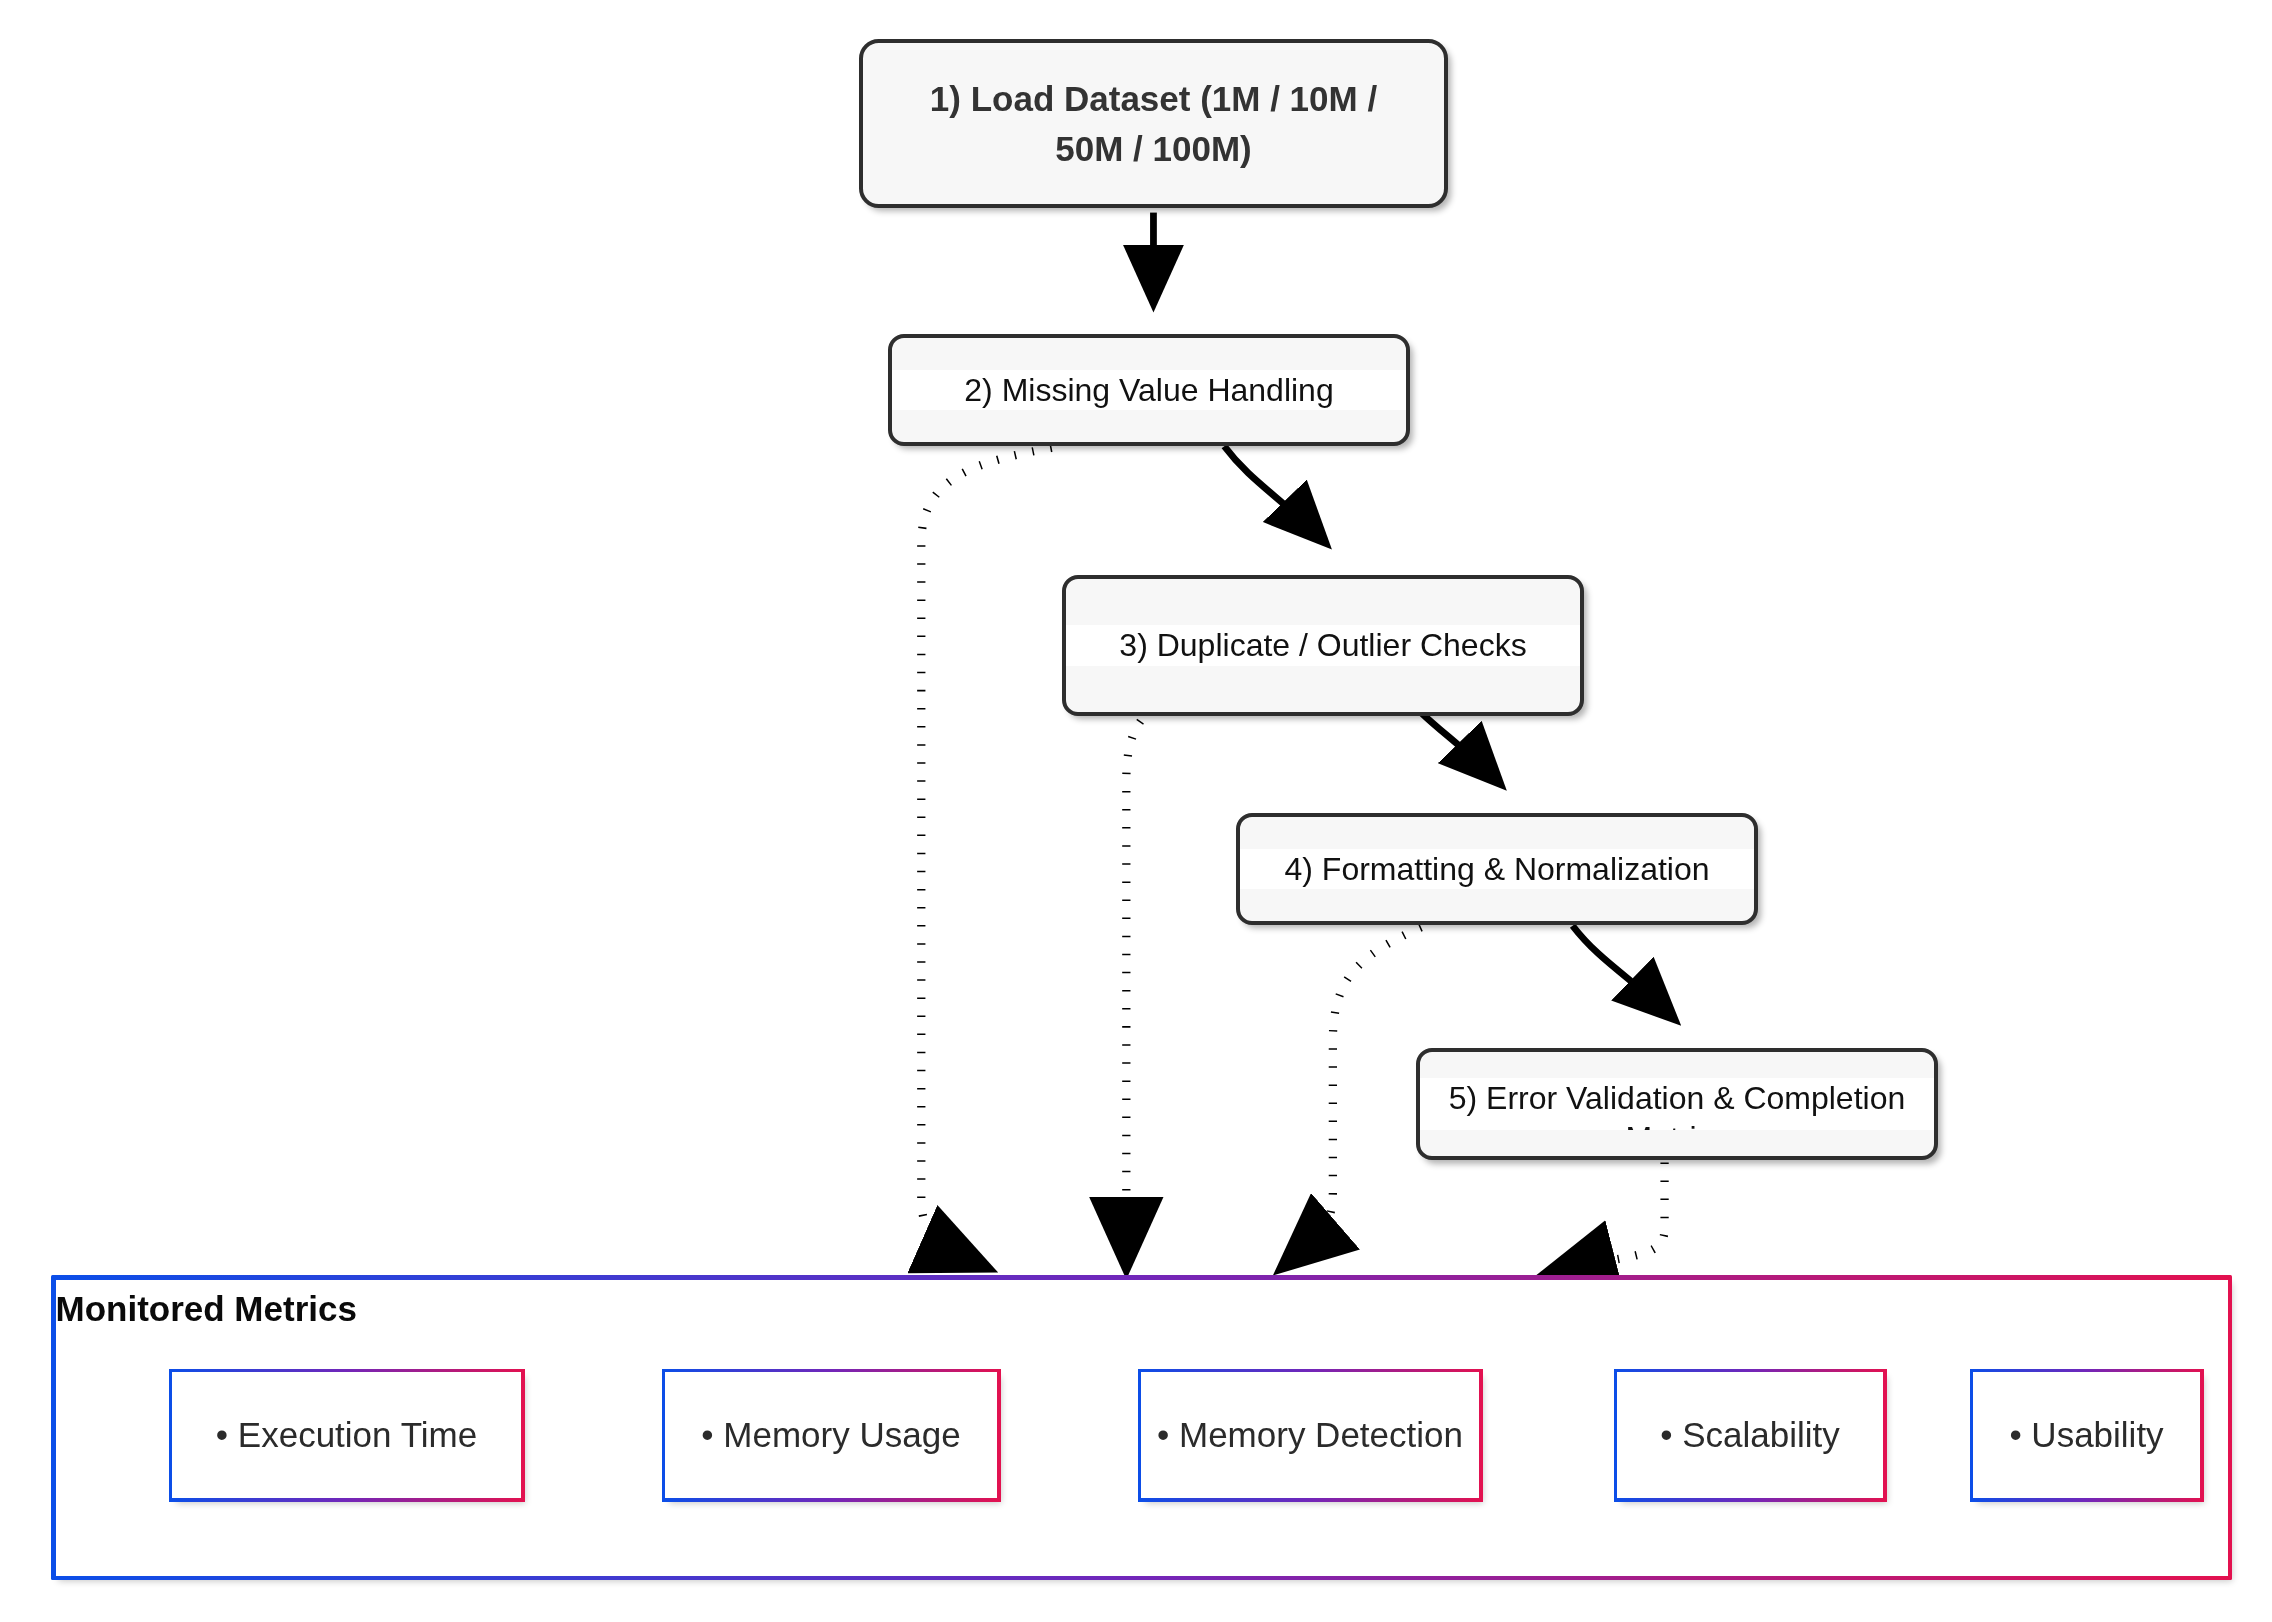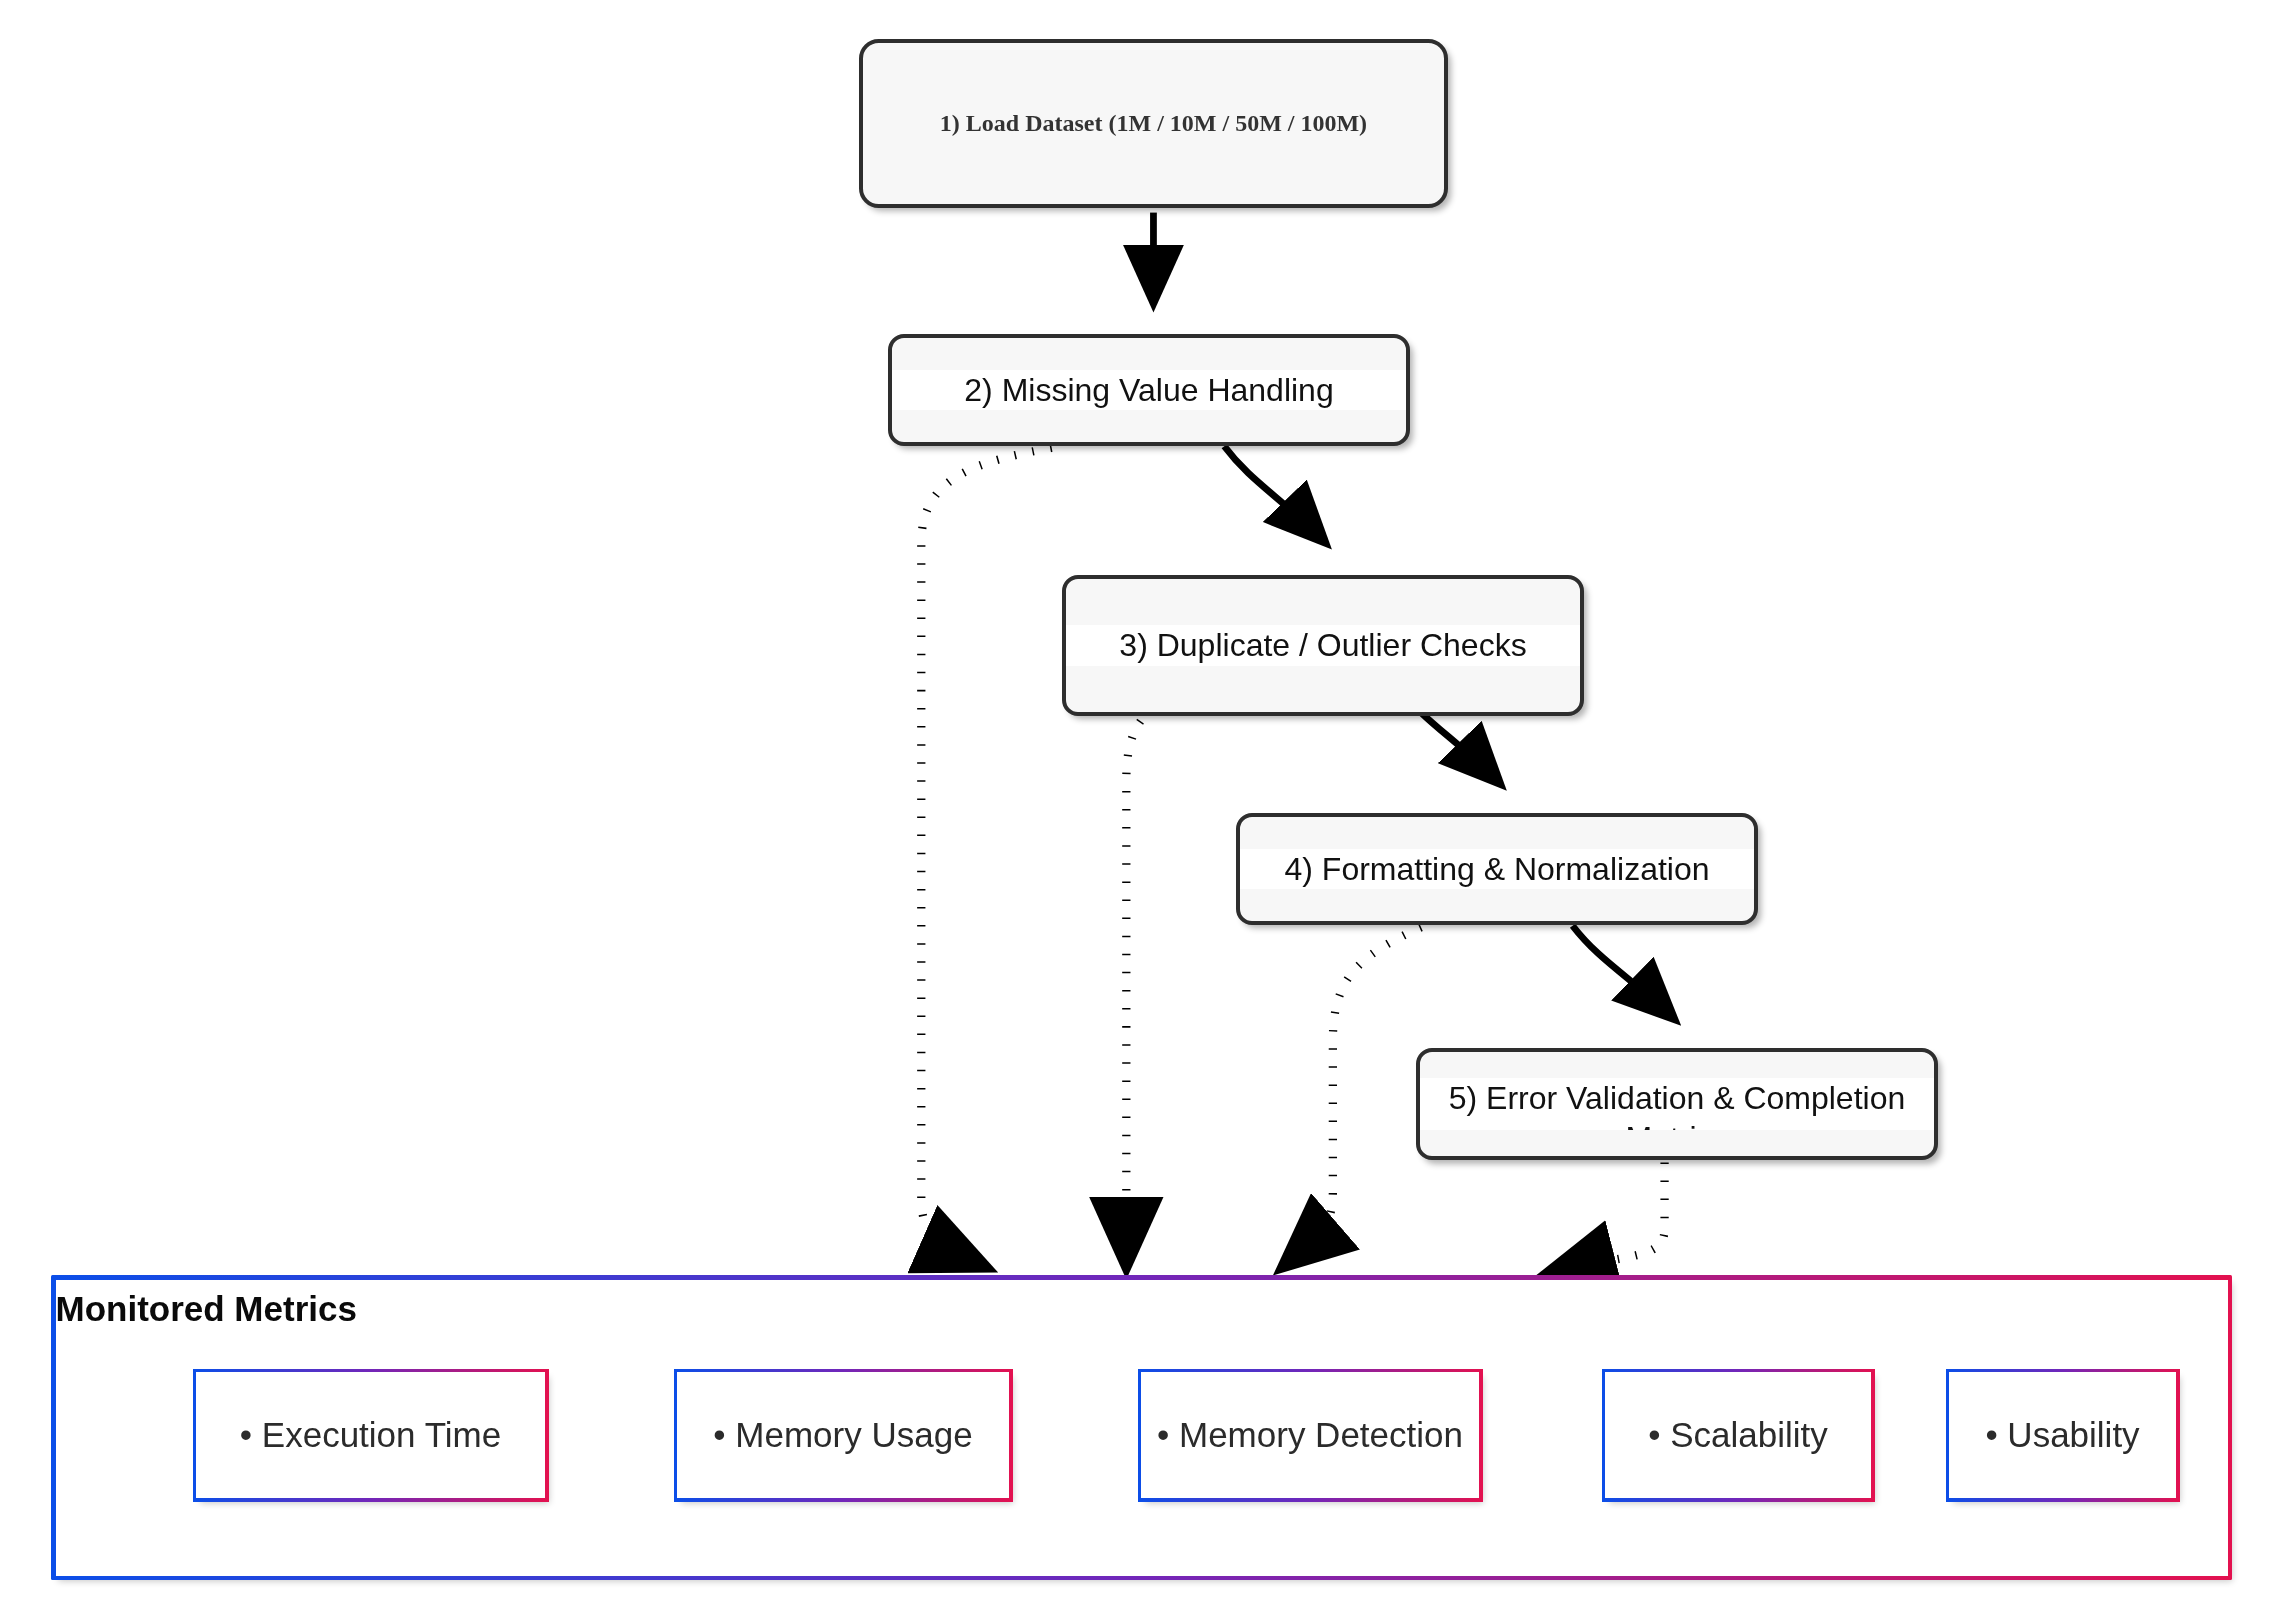--- a/index.html
+++ b/index.html
@@ -53,26 +53,25 @@
     left: 859px;
     top: 39px;
     width: 589px;
     height: 169px;
     border-radius: 19.6px;
   }
   .node-1 .node-label {
     background: transparent;
     color: #333333;
     font-weight: bold;
-    font-size: 24px;
+    font-size: 35px;
     line-height: 1.42;
     white-space: normal;
     padding: 0 41px;
     box-sizing: border-box;
-    font-family: Liberation Serif, serif;
   }
   .node-2 {
     left: 888px;
     top: 334px;
     width: 522px;
     height: 112px;
   }
   .node-3 {
     left: 1062px;
     top: 575px;
@@ -134,21 +133,21 @@
     color: #0a0a0a;
   }
   #metrics-row {
     position: absolute;
     left: 0;
     right: 0;
     top: 89px;
     height: 133px;
     display: flex;
     justify-content: center;
-    gap: 4px;
+    gap: 16px;
   }
   .metric-box {
     box-sizing: border-box;
     padding: 3.8px;
     background-image: linear-gradient(90deg, #0B4EE8 0%, #7226B9 50%, #E3114F 100%);
     box-shadow: 3.8px 4.5px 6.8px -3px rgba(0,0,0,0.22);
     height: 133px;
   }
   .metric-inner {
     width: 100%;

